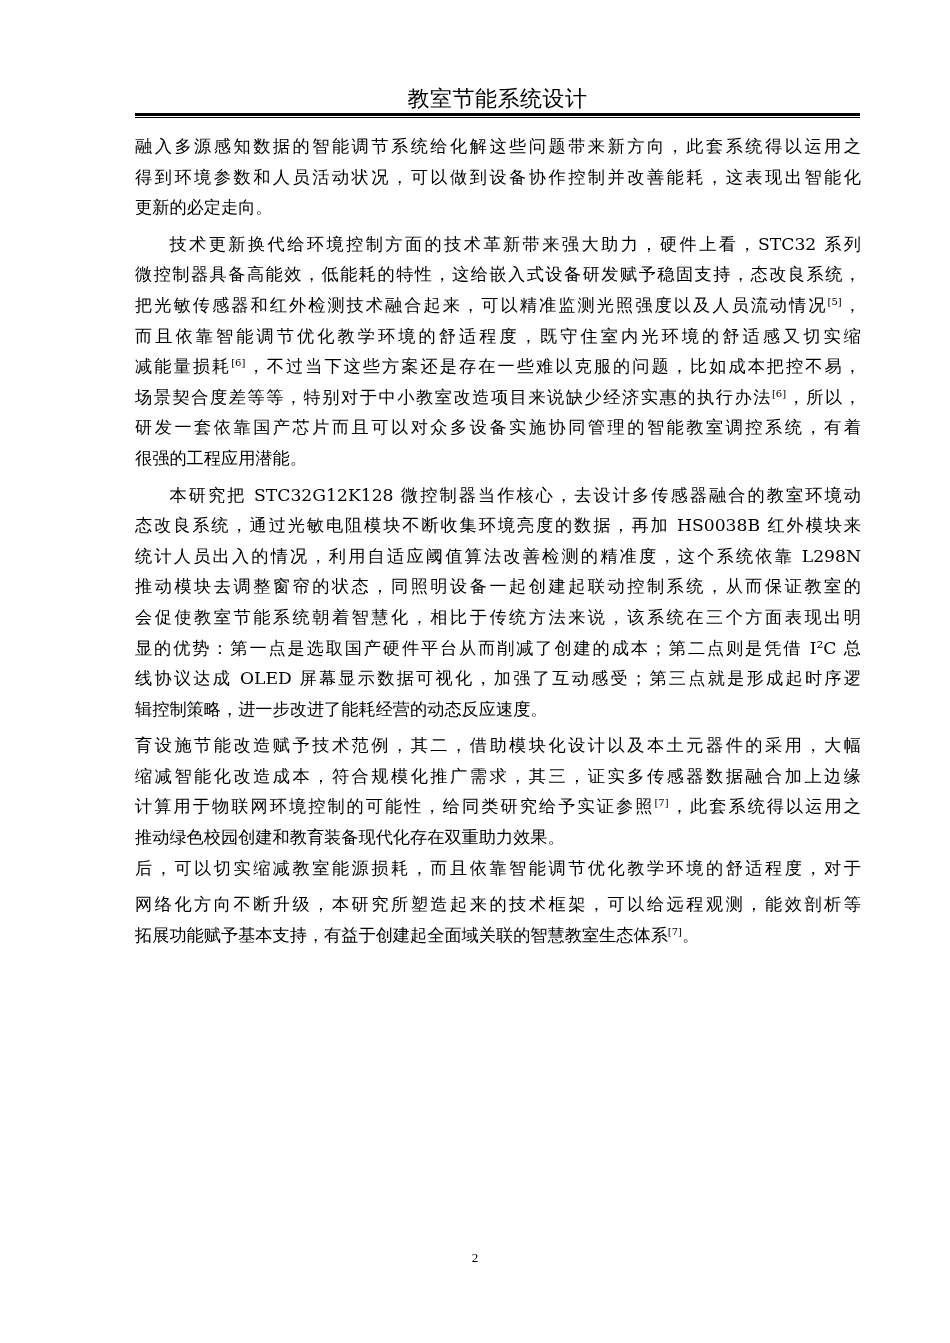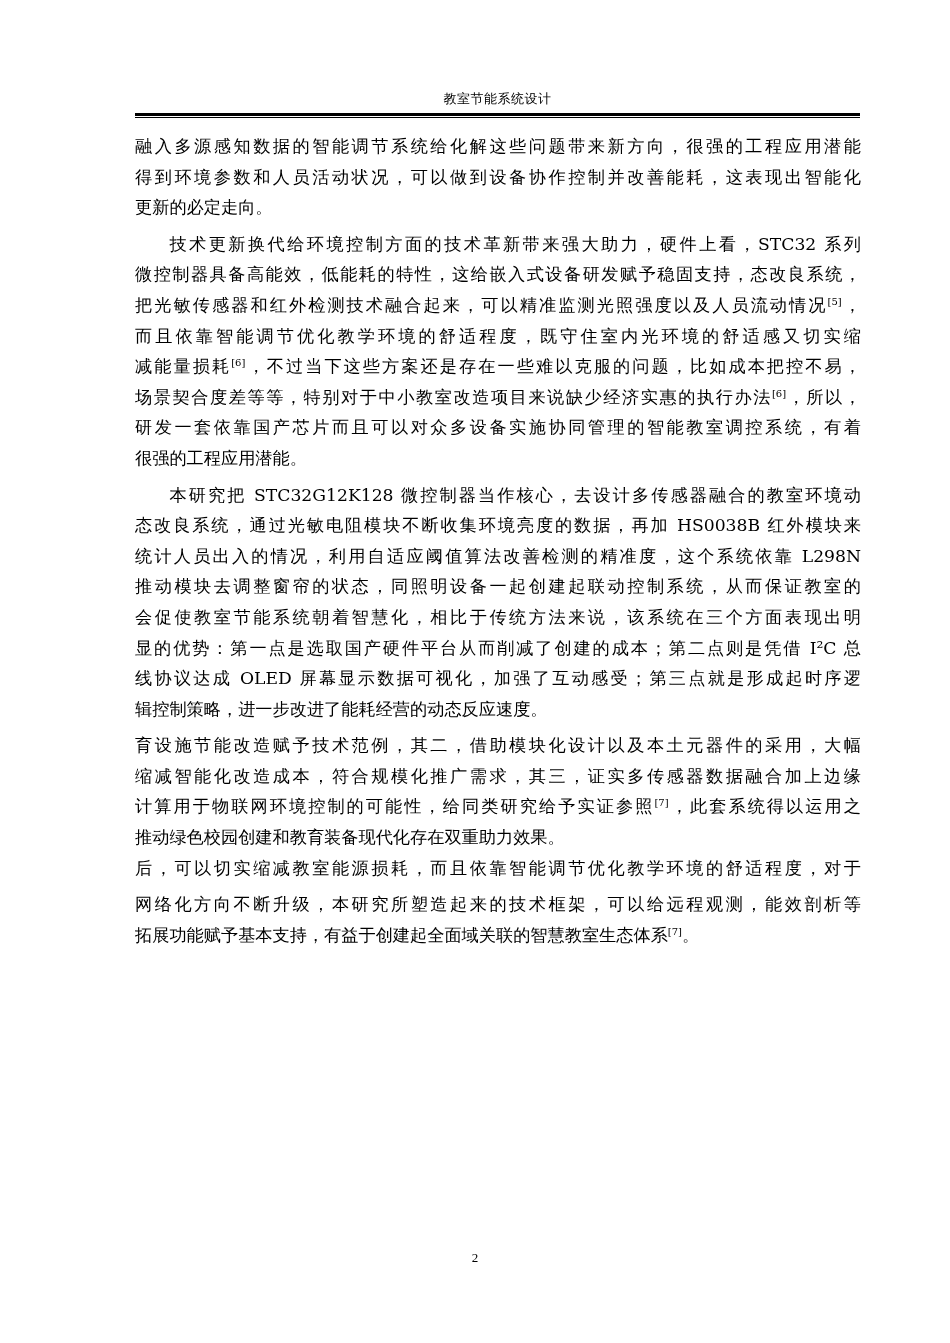--- a/index.html
+++ b/index.html
@@ -14,21 +14,21 @@
       overflow: hidden;
       font-family: "DejaVu Serif", "Liberation Serif", serif;
       color: #000000;
     }
     .page-header {
       position: absolute;
       left: 135px;
       top: 88px;
       width: 725px;
       text-align: center;
-      font-size: 13px;
+      font-size: 22px;
       line-height: 22px;
       letter-spacing: 0.5px;
     }
     .header-rule {
       position: absolute;
       left: 135px;
       top: 113px;
       width: 725px;
       height: 6px;
     }
@@ -93,21 +93,21 @@
 <body>
 
 <div class="page-header">教室节能系统设计</div>
 <div class="header-rule">
   <div class="thick"></div>
   <div class="thin"></div>
 </div>
 
 <div class="body-text">
   <div class="para">
-    <span class="line">融入多源感知数据的智能调节系统给化解这些问题带来新方向，很强的工程应用潜能</span>
+    <span class="line">融入多源感知数据的智能调节系统给化解这些问题带来新方向，此套系统得以运用之</span>
     <span class="line">得到环境参数和人员活动状况，可以做到设备协作控制并改善能耗，这表现出智能化</span>
     <span class="line last">更新的必定走向。</span>
   </div>
   <div style="height:6px"></div>
   <div class="para">
     <span class="line first">技术更新换代给环境控制方面的技术革新带来强大助力，硬件上看，STC32 系列</span>
     <span class="line">微控制器具备高能效，低能耗的特性，这给嵌入式设备研发赋予稳固支持，态改良系统，</span>
     <span class="line ref-line">把光敏传感器和红外检测技术融合起来，可以精准监测光照强度以及人员流动情况<sup class="ref">[5]</sup>，</span>
     <span class="line">而且依靠智能调节优化教学环境的舒适程度，既守住室内光环境的舒适感又切实缩</span>
     <span class="line ref-line">减能量损耗<sup class="ref">[6]</sup>，不过当下这些方案还是存在一些难以克服的问题，比如成本把控不易，</span>

